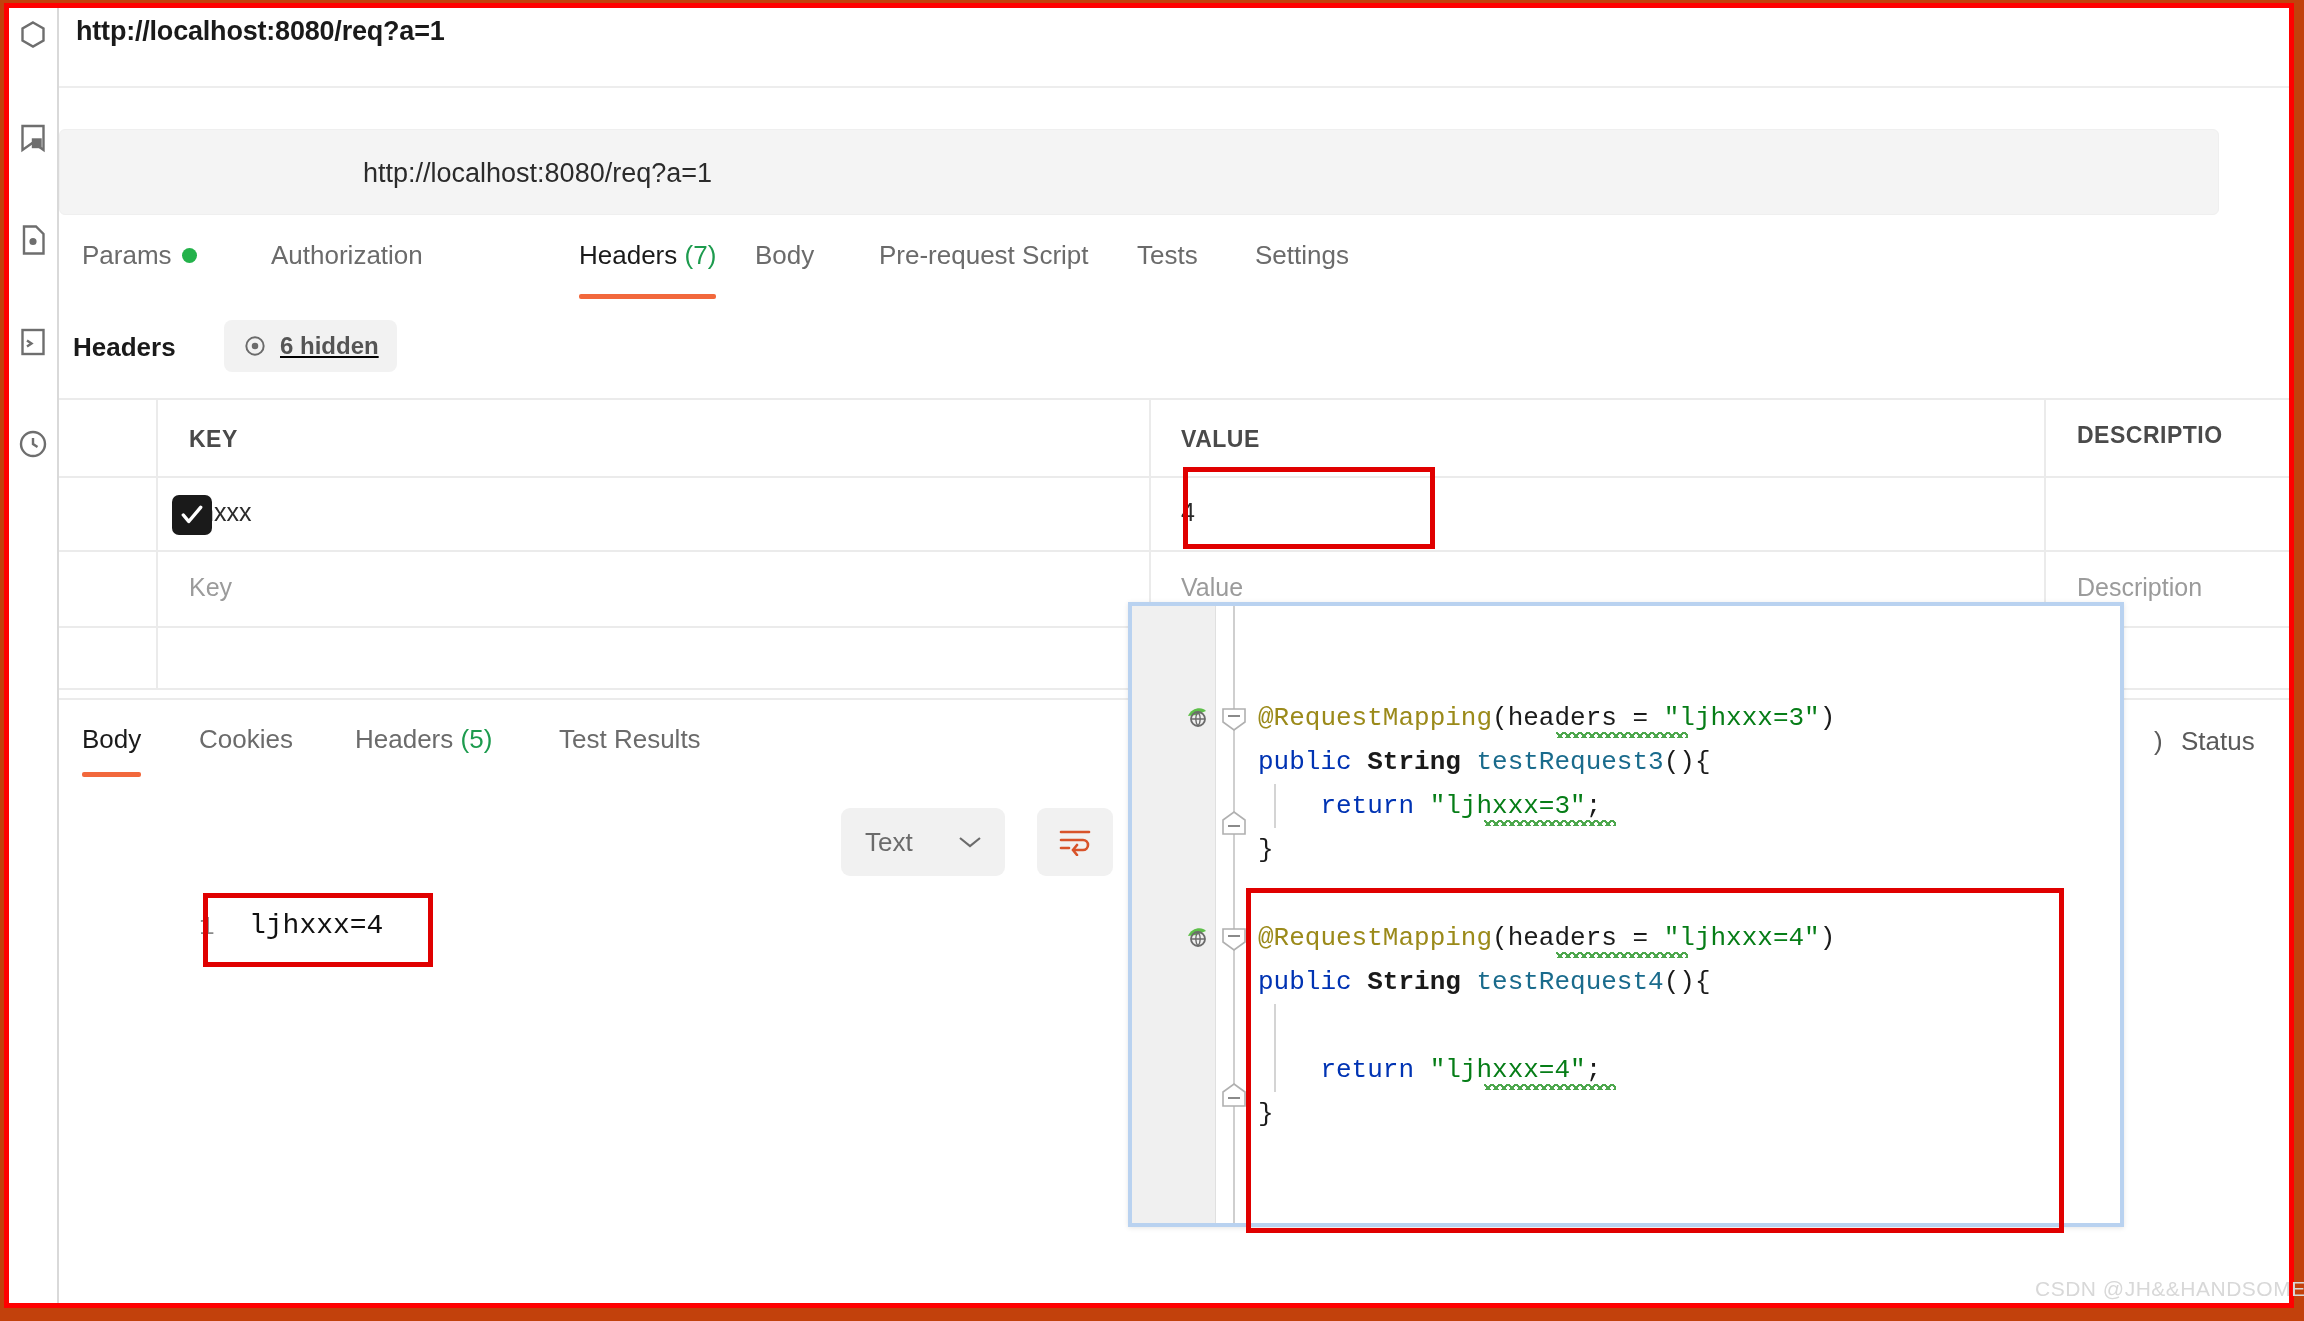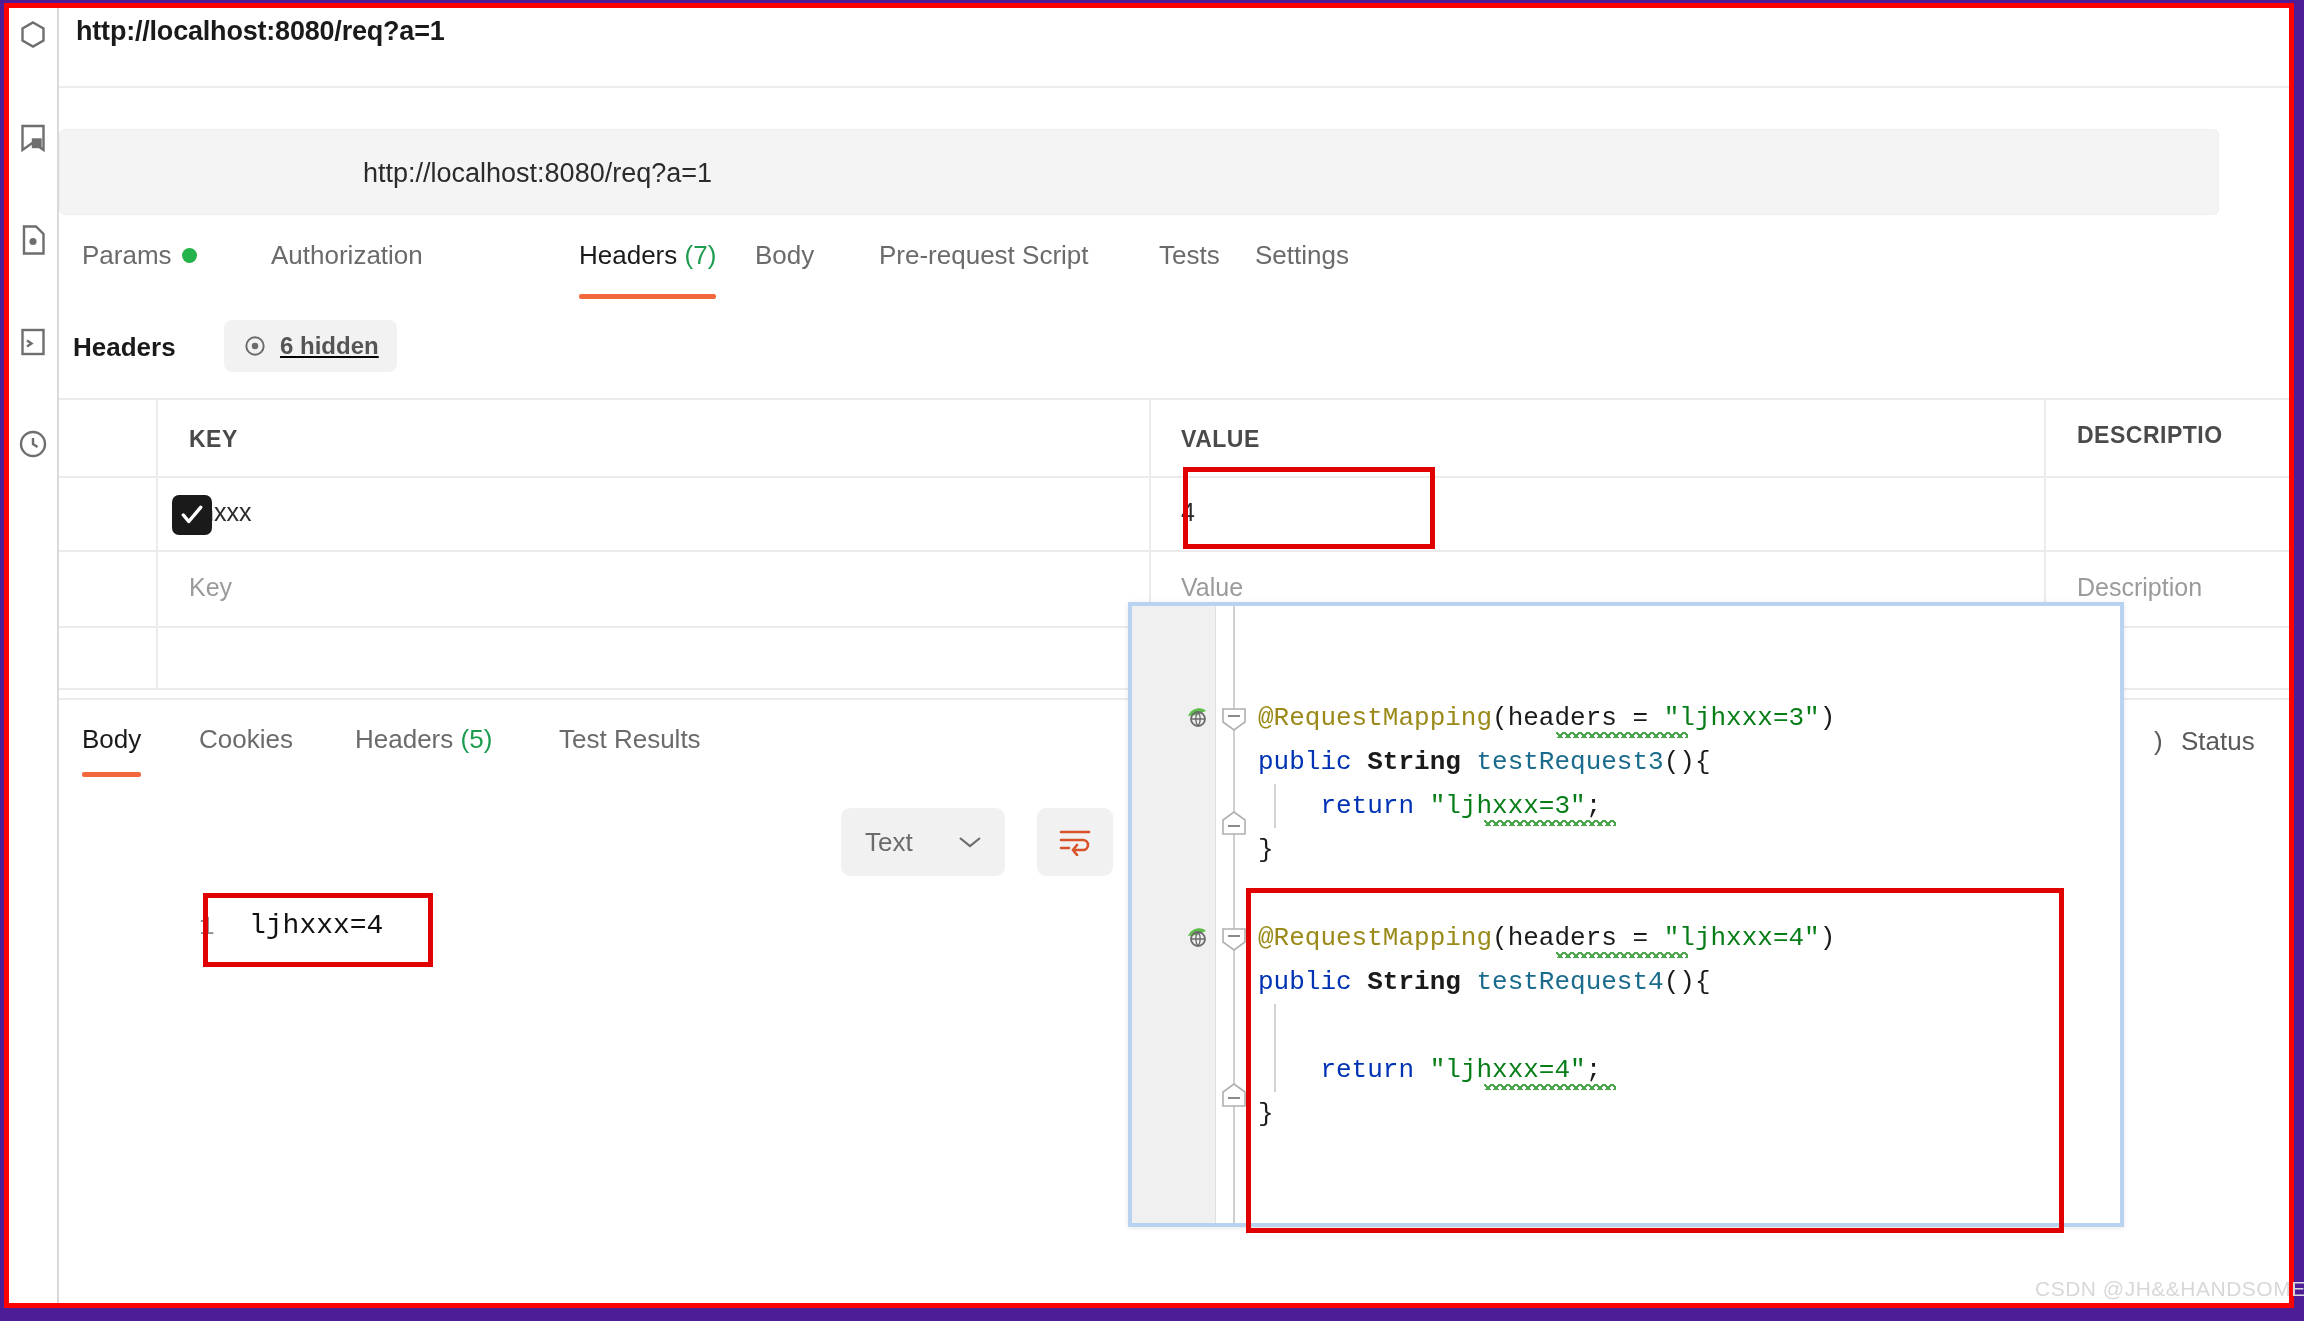--- a/index.html
+++ b/index.html
@@ -2,21 +2,21 @@
 <html><head>
 <meta charset="utf-8">
 <style>
   * { box-sizing: border-box; margin: 0; padding: 0; }
   html, body {
     width: 2304px; height: 1321px;
     background: #ffffff;
     font-family: "Liberation Sans", sans-serif;
     overflow: hidden;
   }
-  #root { position: relative; width: 2304px; height: 1321px; background: #4c1d95; }
+  #root { position: relative; width: 2304px; height: 1321px; background: #c2410c; }
 
   
   .outer-frame {
     position: absolute; left: 4px; top: 3px;
     width: 2290px; height: 1305px;
     border: 5px solid #ff0000;
     pointer-events: none;
     z-index: 60;
   }
 
@@ -294,21 +294,21 @@
         <span>Headers</span>
         <span class="cnt-green">(7)</span>
         <span class="under"></span>
       </div>
       <div class="req-tab" style="left:696px">
         <span>Body</span>
       </div>
       <div class="req-tab" style="left:820px">
         <span>Pre-request Script</span>
       </div>
-      <div class="req-tab" style="left:1100px">
+      <div class="req-tab" style="left:1078px">
         <span>Tests</span>
       </div>
       <div class="req-tab" style="left:1196px">
         <span>Settings</span>
       </div>
     </div>
 
     <div class="hdr-bar">
       <div class="hdr-label">Headers</div>
       <div class="hidden-pill">

